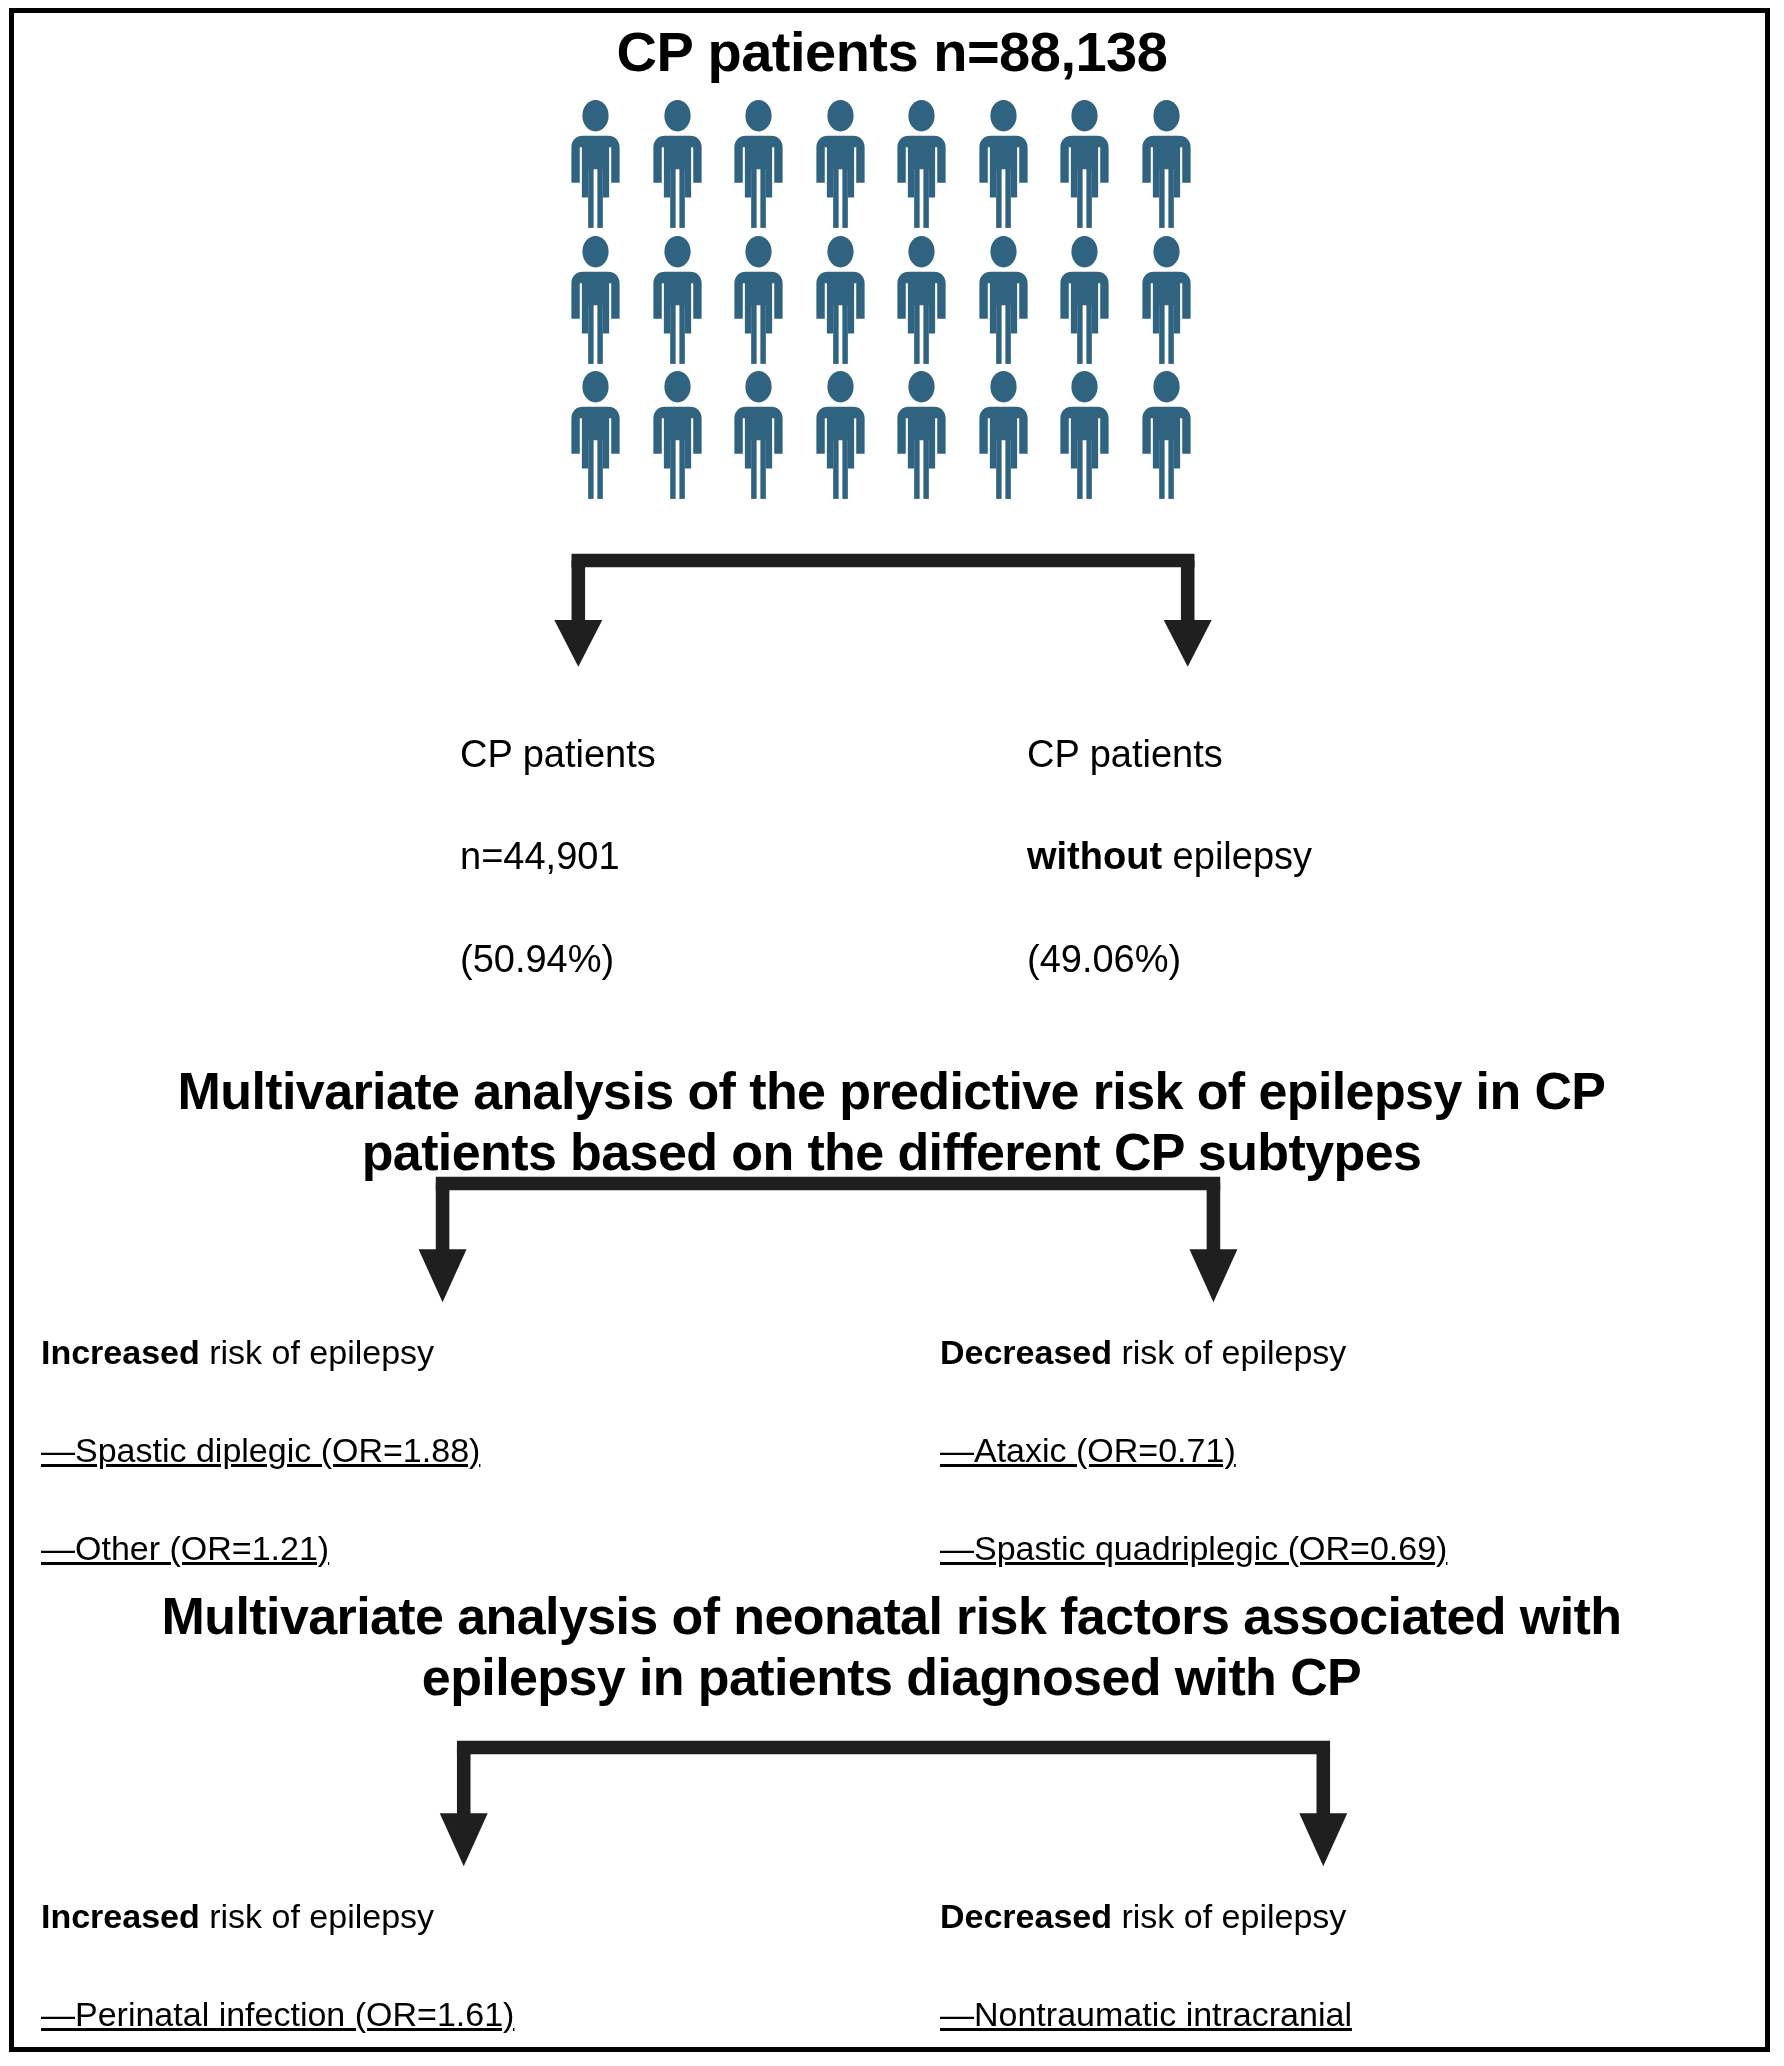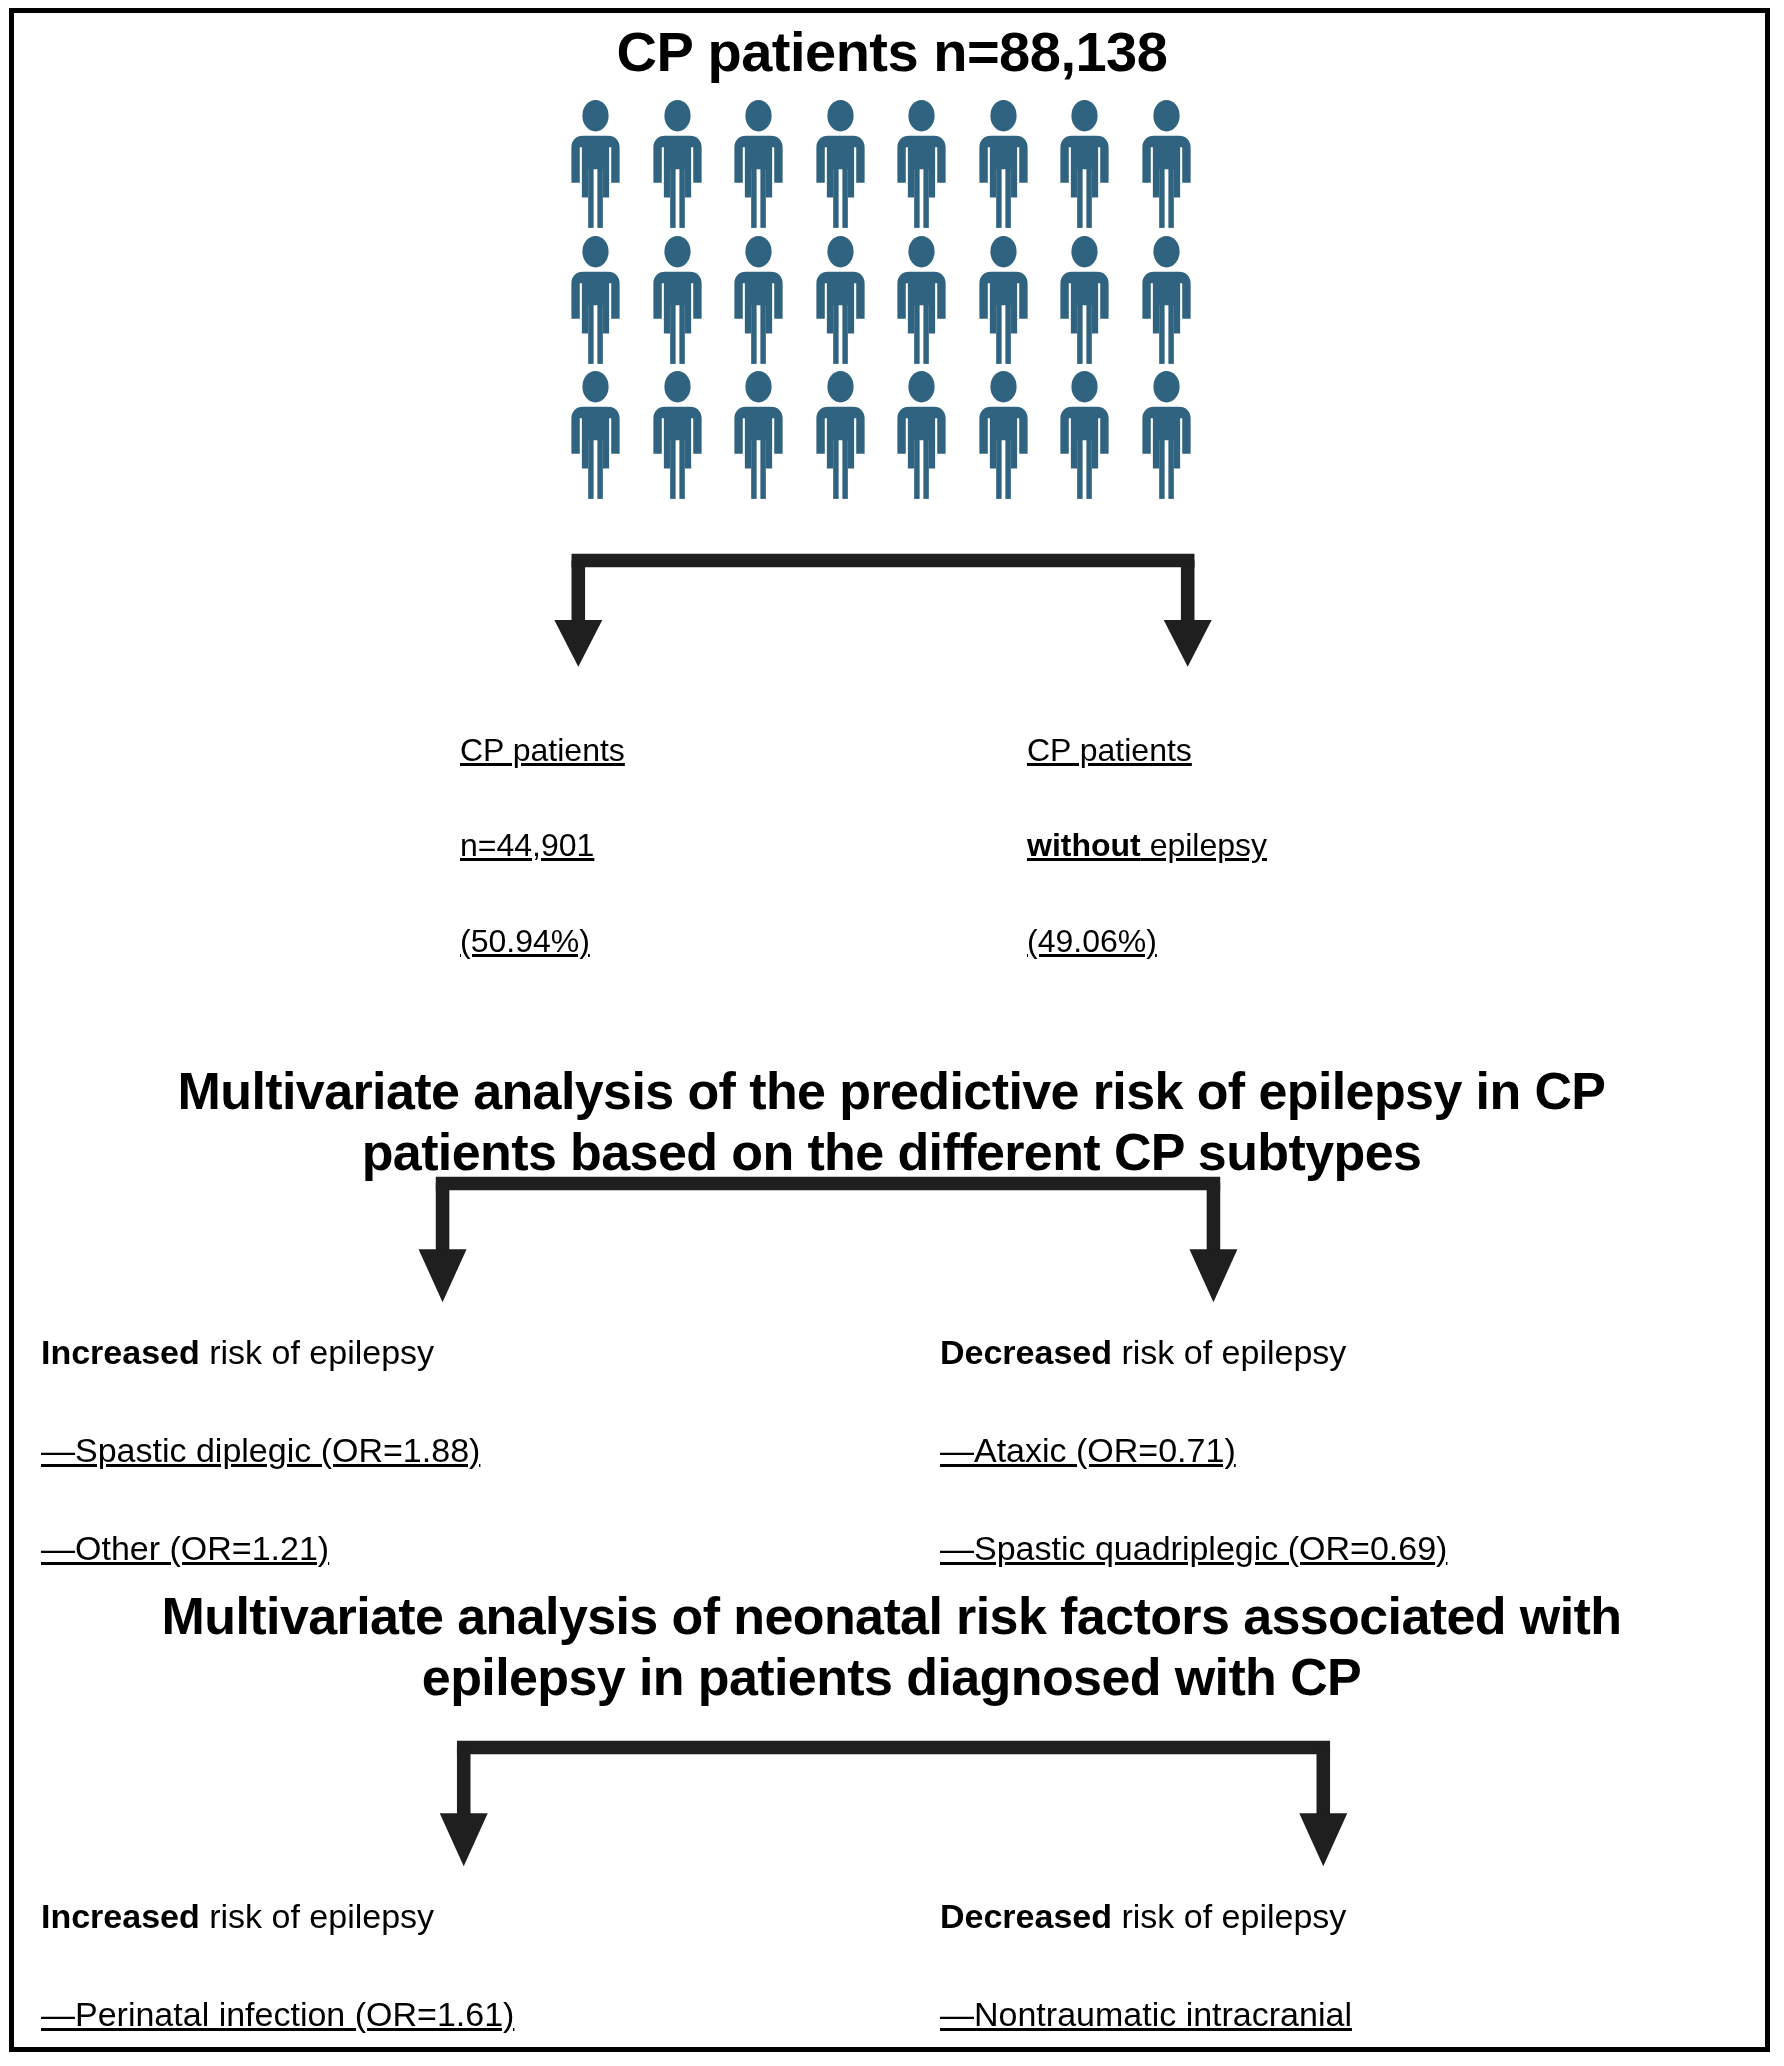--- a/index.html
+++ b/index.html
@@ -71,23 +71,22 @@
   
   .tbox {
     position: absolute;
     font-size: 50px;
     line-height: 1.16;
     white-space: pre-line;
   }
   .tbox .b { font-weight: bold; }
 
   .branch-label {
-    font-size: 32px;
+    font-size: 38px;
     line-height: 1.17;
-    text-decoration: underline;
   }
 
   .section-heading {
     position: absolute;
     text-align: center;
     font-weight: bold;
     font-size: 52px;
     line-height: 1.17;
     letter-spacing: -0.6px;
   }

